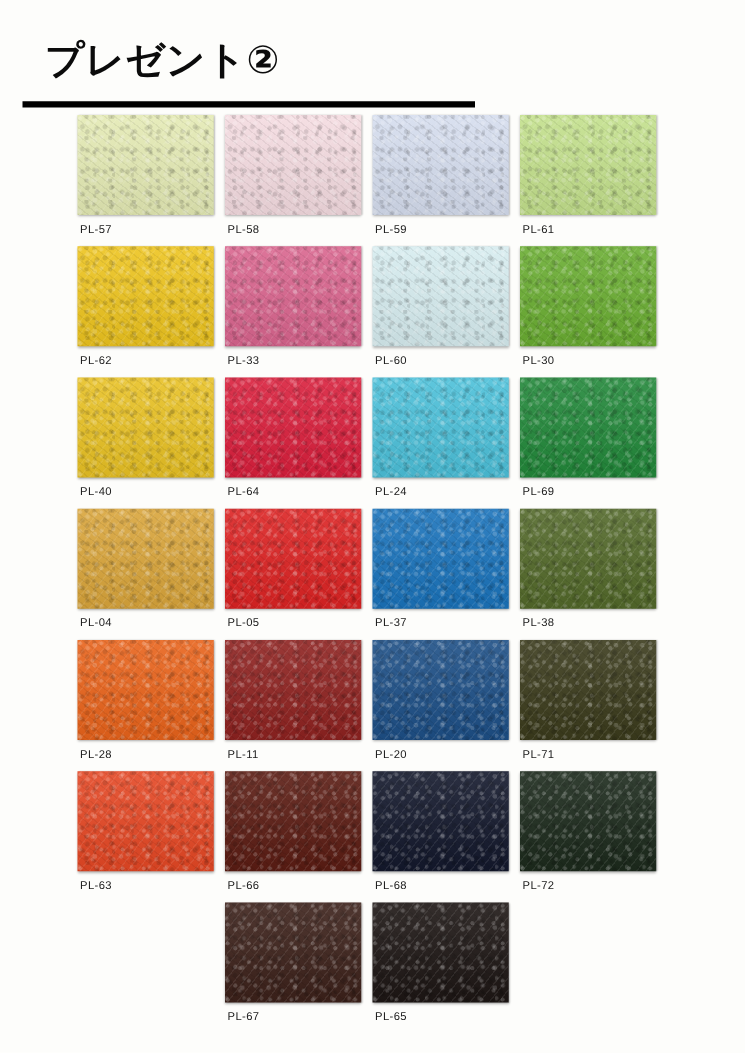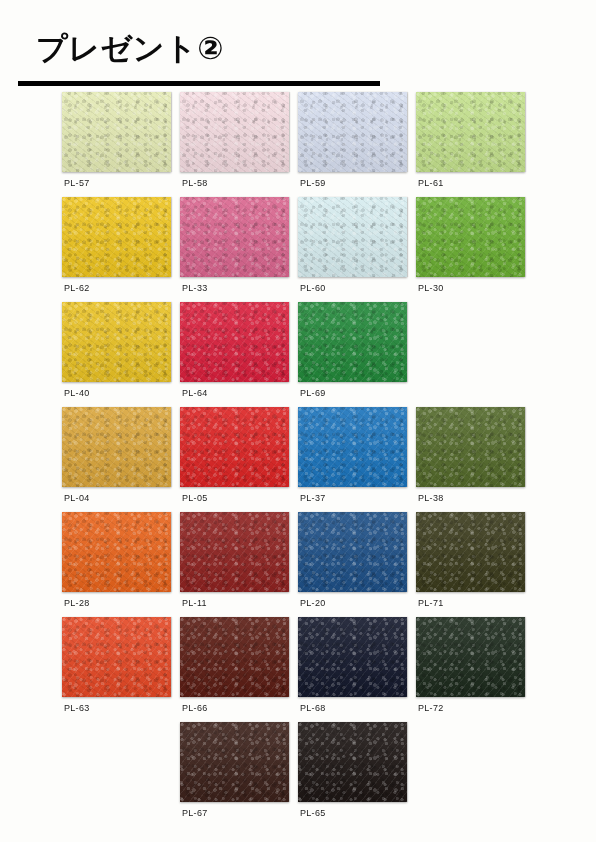--- a/index.html
+++ b/index.html
@@ -153,20 +153,24 @@
       <div class="swatch-row">
         <div class="swatch-cell">
           <div class="chip" style="background: rgb(232, 193, 36);"></div>
           <div class="chip-label">PL-40</div>
         </div>
         <div class="swatch-cell">
           <div class="chip" style="background: rgb(217, 31, 60);"></div>
           <div class="chip-label">PL-64</div>
         </div>
         <div class="swatch-cell">
+          <div class="chip" style="background: rgb(76, 192, 217);"></div>
+          <div class="chip-label">PL-24</div>
+        </div>
+        <div class="swatch-cell">
           <div class="chip" style="background: rgb(34, 136, 58);"></div>
           <div class="chip-label">PL-69</div>
         </div>
       </div>
       <div class="swatch-row">
         <div class="swatch-cell">
           <div class="chip" style="background: rgb(217, 165, 59);"></div>
           <div class="chip-label">PL-04</div>
         </div>
         <div class="swatch-cell">

